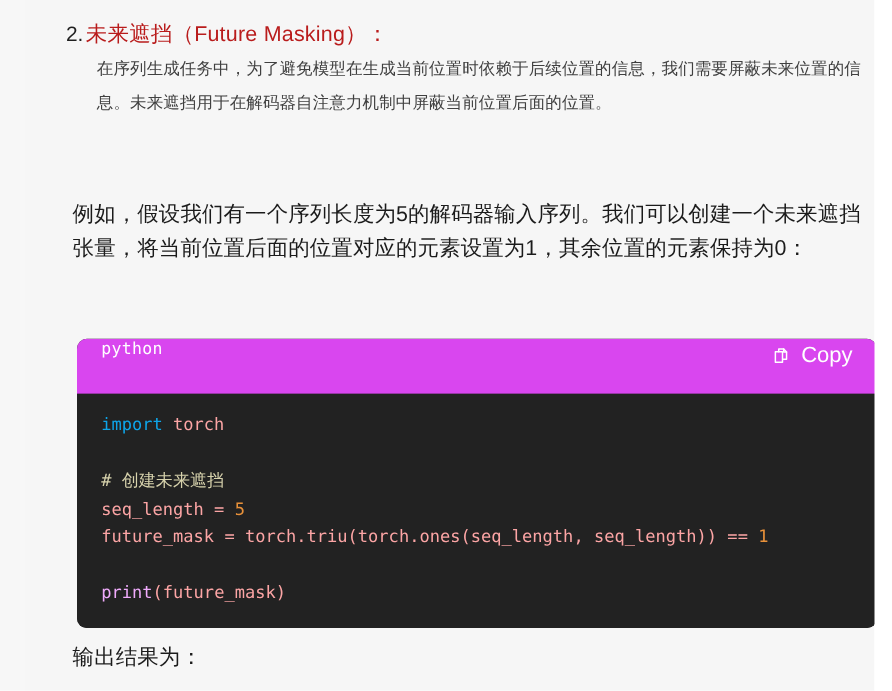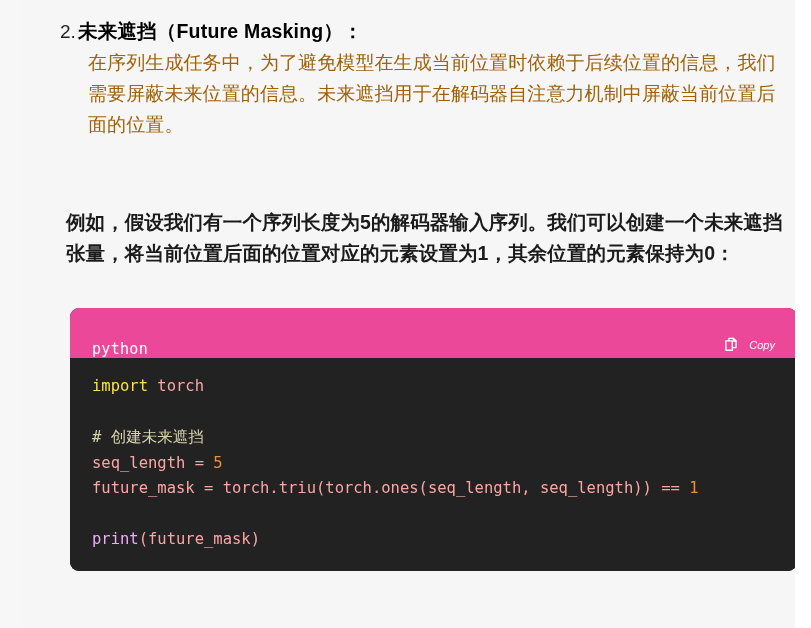--- a/index.html
+++ b/index.html
@@ -60,94 +60,93 @@
     top: 0;
     font-size: 19px;
     color: #1f1f1f;
     line-height: 31px;
   }
   .li-body {
     margin-left: 18px;
   }
   .li-title {
     font-size: 19.5px;
-    color: #000000;
+    color: #b91c1c;
     line-height: 31px;
     letter-spacing: 0.2px;
-    font-weight: bold;
   }
   .li-para {
-    font-size: 19px;
-    color: #a16207;
+    font-size: 15px;
+    color: #404040;
     line-height: 31px;
     margin-left: 10px;
     letter-spacing: 0.1px;
   }
 
   
   .para {
     position: absolute;
     left: 44px;
     width: 726px;
     font-size: 19.5px;
     color: #1b1b1b;
     line-height: 31px;
     letter-spacing: 0.1px;
   }
-  .para-example { top: 207px; font-weight: bold; }
+  .para-example { top: 180px; }
   .para-output  { top: 583px; }
 
   
   .codeblock {
     position: absolute;
     left: 48px;
     top: 308px;
     width: 727px;
     border-radius: 9px;
     overflow: hidden;
     background: #222222;
   }
   .code-header {
     height: 50px;
-    background: #ec4899;
+    background: #d946ef;
     display: flex;
-    align-items: flex-end;
+    align-items: flex-start;
     justify-content: space-between;
     padding: 0 16px 0 22px;
     box-sizing: border-box;
   }
   .code-lang {
     color: #ffffff;
     font-family: "DejaVu Sans Mono", "Liberation Mono", monospace;
     font-size: 15px;
     letter-spacing: 0.3px;
   }
   .copy-btn {
     display: flex;
     align-items: center;
     gap: 8px;
     color: #ffffff;
     font-size: 16px;
     cursor: pointer;
     padding: 4px 6px;
   }
-  .copy-label { color: #ffffff; font-size: 11px; font-style: italic; }
+  .copy-label { color: #ffffff; font-size: 20px; }
   .copy-icon { display: block; width: 18px; height: 18px; }
 
   .code-body {
     background: #222222;
     padding: 16px 0 18px 22px;
     font-family: "DejaVu Sans Mono", "Liberation Mono", monospace;
     font-size: 15.5px;
     line-height: 25.5px;
     color: #f2f2f2;
     white-space: pre;
   }
   .code-line { min-height: 25.5px; }
-  .tok-kw      { color: #fde047; }
+  .tok-kw      { color: #0ea5e9; }
   .tok-plain   { color: #fca5a5; }
   .tok-comment { color: #d7d2ac; margin-top: 16px; }
   .tok-num     { color: #e8913a; }
   .tok-fn      { color: #f0abfc; }
 
   
   .watermark {
     position: absolute;
     left: 646px;
     top: 604px;
@@ -186,19 +185,20 @@
                 <path d="M6.6 5.4 V2.6 h5.0 l2.9 2.9 v7.4 h-3.6"></path>
                 <path d="M11.6 2.6 v2.9 h2.9"></path>
               </svg>
             </span>
             <span class="copy-label">Copy</span>
           </span>
         </div>
         <div class="code-body" id="code-body"><div class="code-line"><span class="tok-kw">import</span><span class="tok-plain"> torch</span></div><div class="code-line">&nbsp;</div><div class="code-line"><span class="tok-comment"># 创建未来遮挡</span></div><div class="code-line"><span class="tok-plain">seq_length = </span><span class="tok-num">5</span></div><div class="code-line"><span class="tok-plain">future_mask = torch.triu(torch.ones(seq_length, seq_length)) == </span><span class="tok-num">1</span></div><div class="code-line">&nbsp;</div><div class="code-line"><span class="tok-fn">print</span><span class="tok-plain">(future_mask)</span></div></div>
       </div>
 
+      <div class="para para-output">输出结果为：</div>
 
     </div>
   </div>
   <div class="right-pad"></div>
 
 
 </div>
 
 </body></html>

